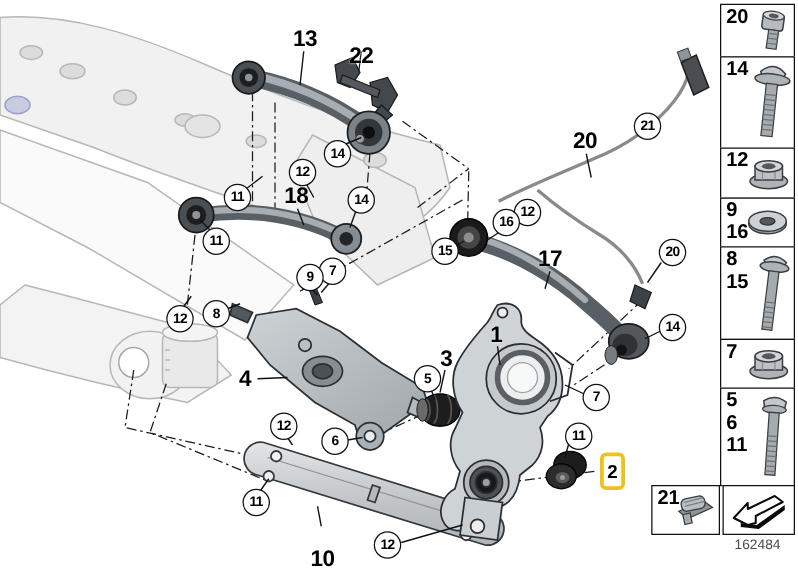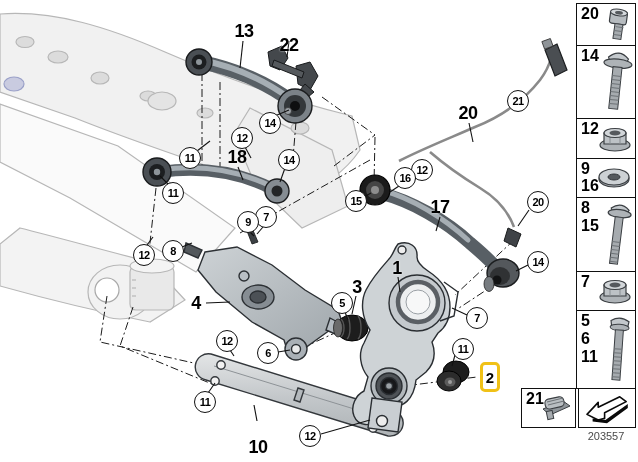--- a/index.html
+++ b/index.html
@@ -408,14 +408,14 @@
 
   <div class="arrow-box">
     <span>
       <svg width="50" height="32" viewBox="0 0 56 40">
         <polygon points="10,33 26,35 54,15 54,20 28,39 10,37" fill="#0a0a0a"></polygon>
         <polygon points="3,28 17,13 17,19 44,6 52,12 25,26 25,33 17,35" fill="#ffffff" stroke="#0a0a0a" stroke-width="2" stroke-linejoin="round"></polygon>
       </svg>
     </span>
   </div>
 
-  <div class="pn">203557</div>
+  <div class="pn">162484</div>
 </div>
 
 </body></html>

